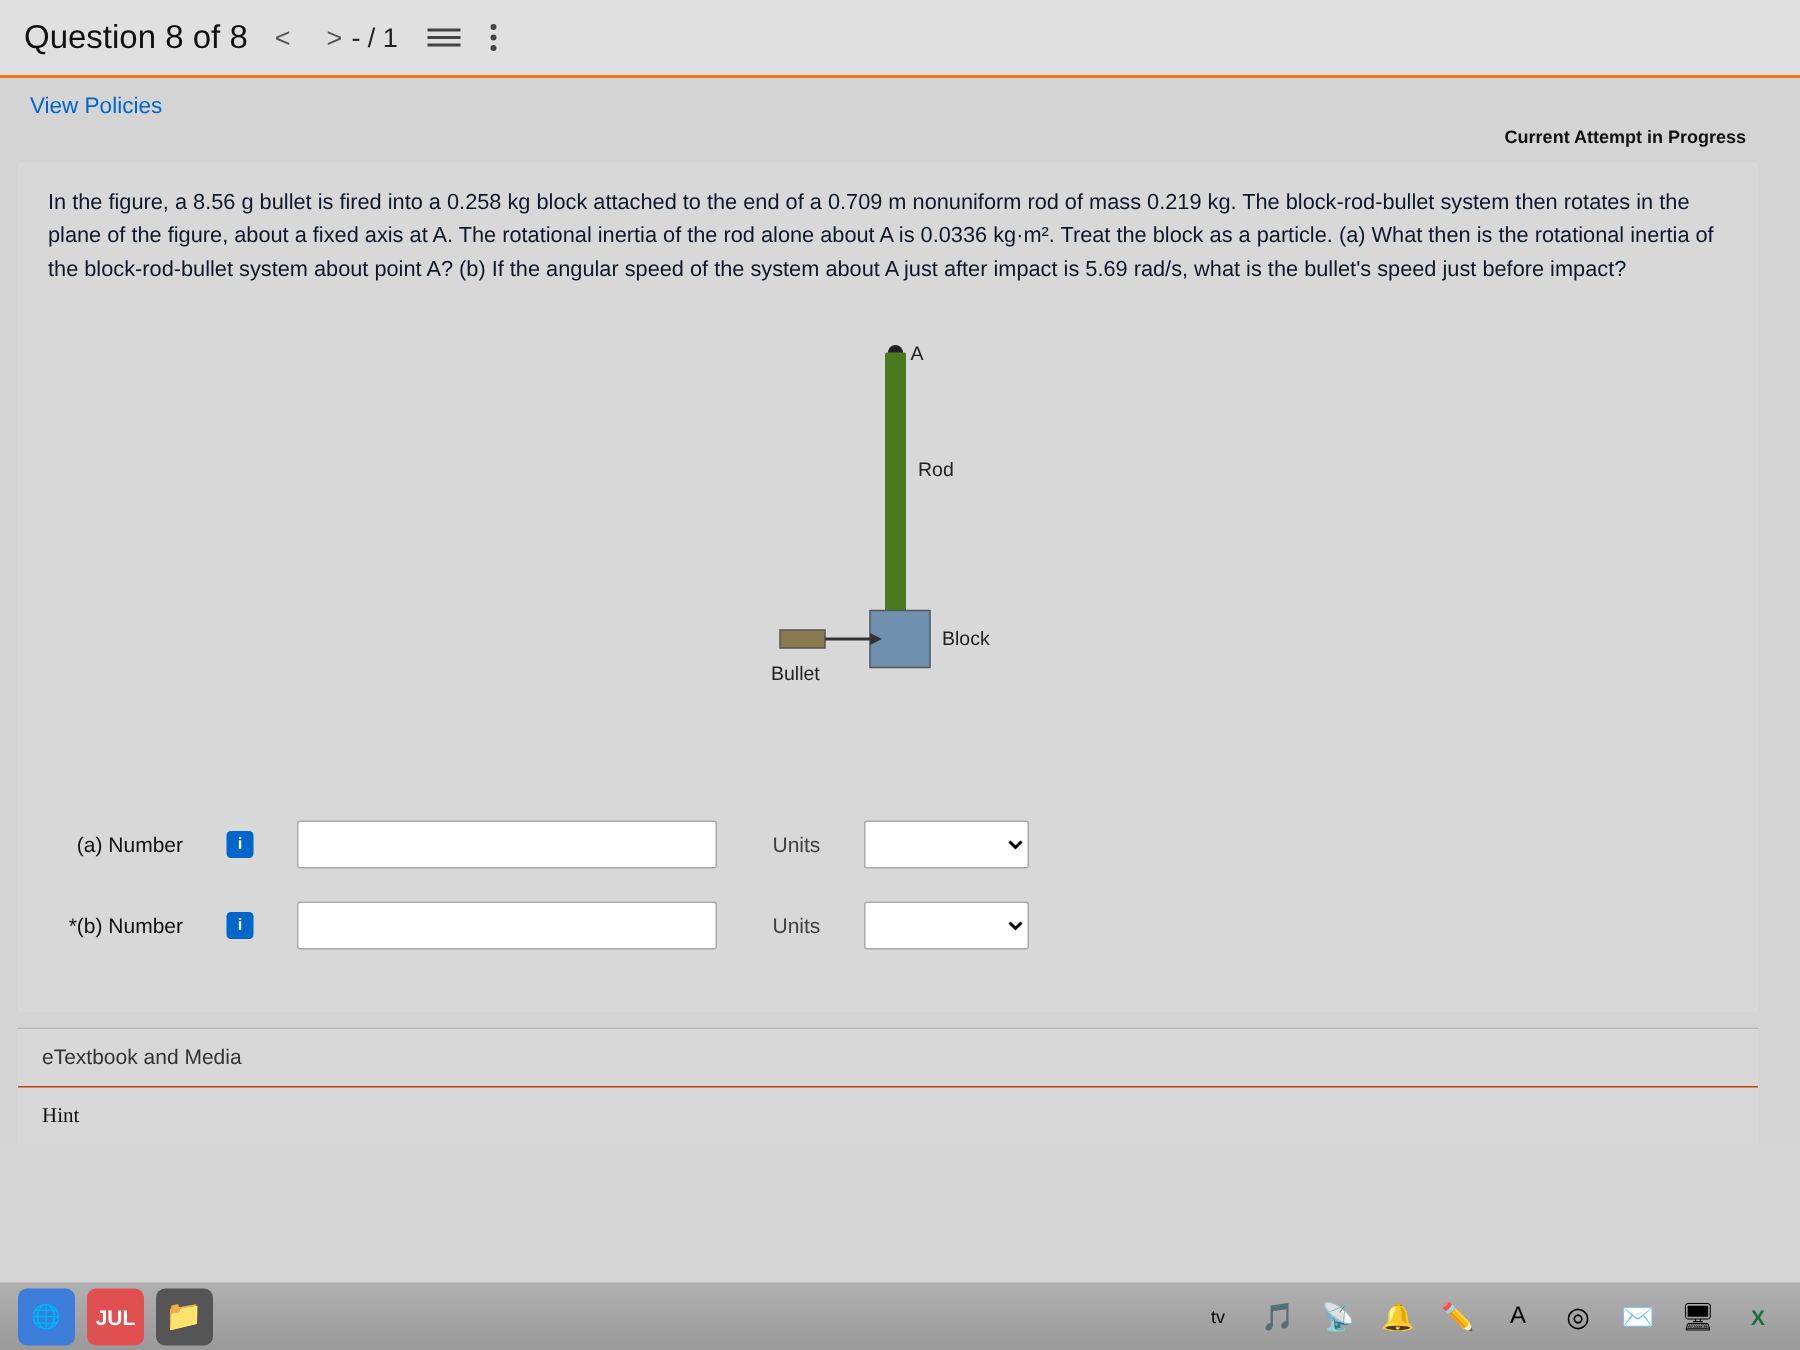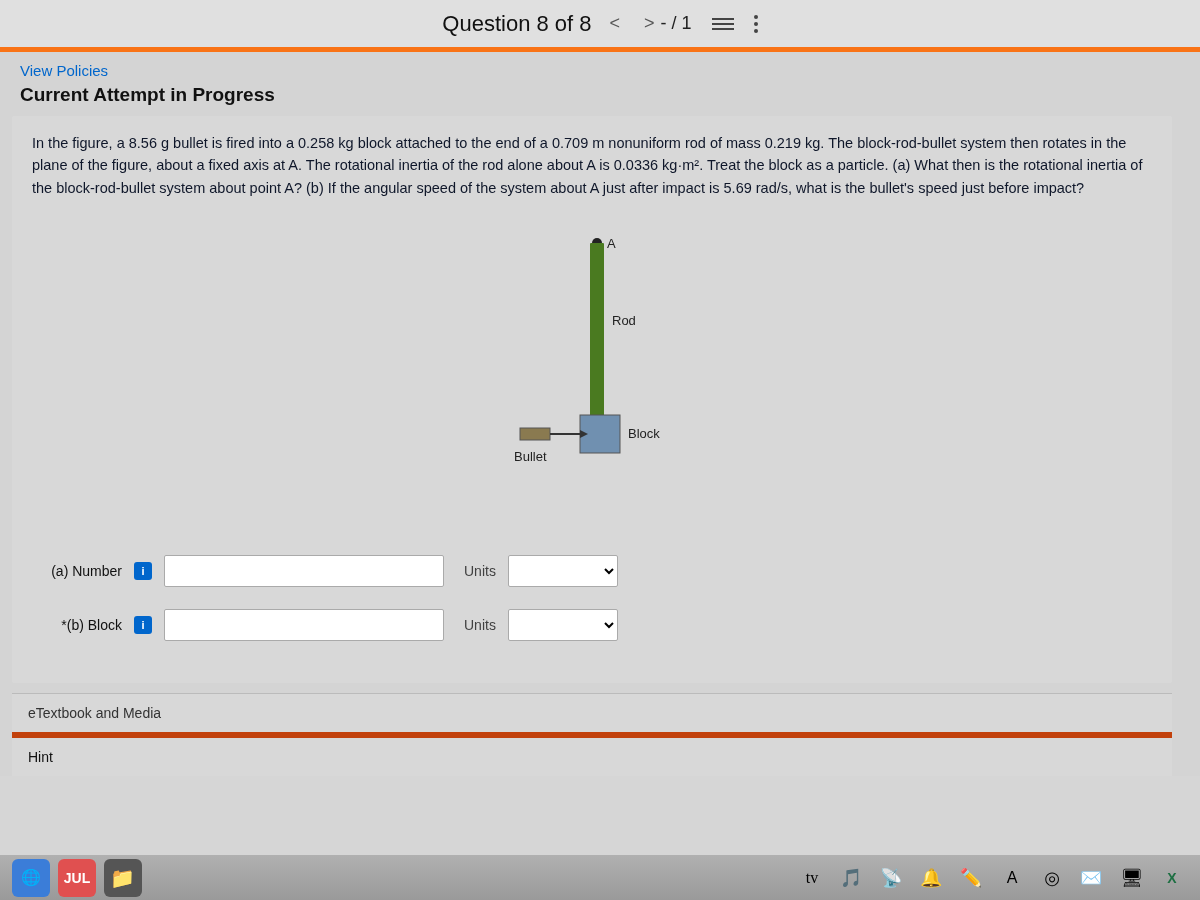--- a/index.html
+++ b/index.html
@@ -16,24 +16,24 @@
       background: #d6d6d6;
       width: 1200px;
       height: 855px;
       position: relative;
     }
 
     
     .header-bar {
       display: flex;
       align-items: center;
-      justify-content: center;
+      justify-content: flex-start;
       padding: 12px 16px;
       background: #e0e0e0;
-      border-bottom: 5px solid #f97316;
+      border-bottom: 2px solid #f97316;
       height: 52px;
     }
     .header-left {
       display: flex;
       align-items: center;
       gap: 12px;
     }
     .question-label {
       font-size: 22px;
       font-weight: 400;
@@ -87,24 +87,25 @@
     }
 
     .view-policies {
       color: #0066cc;
       font-size: 15px;
       padding: 4px 20px;
       cursor: pointer;
       text-decoration: none;
     }
     .current-attempt {
-      font-size: 19px;
+      font-size: 12px;
       font-weight: 700;
       color: #111;
       padding: 4px 20px 10px 20px;
+      text-align: right;
     }
 
     
     .question-card {
       background: #d8d8d8;
       margin: 0 12px;
       padding: 16px 20px 20px 20px;
       border-radius: 2px;
     }
     .question-text {
@@ -128,21 +129,21 @@
     }
 
     
     .answer-section {
       margin-top: 10px;
     }
     .answer-row {
       display: flex;
       align-items: center;
       margin-bottom: 22px;
-      gap: 12px;
+      gap: 29px;
     }
     .answer-part-label {
       font-size: 14px;
       color: #111;
       width: 90px;
       text-align: right;
       flex-shrink: 0;
     }
     .info-badge {
       background: #0066cc;
@@ -305,53 +306,53 @@
           <span class="answer-part-label">(a)  Number</span>
           <div class="info-badge">i</div>
           <input type="text" class="number-input" value="" style="">
           <span class="units-label">Units</span>
           <select class="units-select">
             <option value=""></option>
           </select>
         </div>
 
         <div class="answer-row">
-          <span class="answer-part-label">*(b)  Block</span>
+          <span class="answer-part-label">*(b)  Number</span>
           <div class="info-badge">i</div>
           <input type="text" class="number-input" value="" style="">
           <span class="units-label">Units</span>
           <select class="units-select">
             <option value=""></option>
           </select>
         </div>
       </div>
     </div>
 
     
     <div class="bottom-bar">
       <span class="etextbook-label">eTextbook and Media</span>
     </div>
 
     
-    <div style="margin: 0 12px; background:#d8d8d8; padding: 10px 16px; border-top:6px solid #c2410c;">
+    <div style="margin: 0 12px; background:#d8d8d8; padding: 10px 16px; border-top:1px solid #c2410c;font-family:Liberation Serif, serif;">
       <span class="hint-label">Hint</span>
     </div>
   </div>
 </div>
 
 <div class="taskbar">
   <div class="taskbar-item" style="background:#3b7dd8; color:white; font-size:16px;">🌐</div>
   <div class="taskbar-item" style="background:#e05050; color:white;">
     <span style="font-size:14px;font-weight:bold;color:#ffffff;">JUL</span>
   </div>
   <div class="taskbar-item" style="background:#555; color:white; font-size:20px;">📁</div>
   <div class="taskbar-spacer"></div>
   <div class="taskbar-right">
     <div class="taskbar-right-item">
-      <span style="font-size:16px;font-family:Liberation Serif, serif;">tv</span>
+      <span style="font-size:12px;">tv</span>
     </div>
     <div class="taskbar-right-item">🎵</div>
     <div class="taskbar-right-item">📡</div>
     <div class="taskbar-right-item">🔔</div>
     <div class="taskbar-right-item">✏️</div>
     <div class="taskbar-right-item" style="font-size:16px;">A</div>
     <div class="taskbar-right-item">◎</div>
     <div class="taskbar-right-item">✉️</div>
     <div class="taskbar-right-item">🖥</div>
     <div class="taskbar-right-item" style="color:#1d6f42; font-weight:bold; font-size:14px;">X</div>

